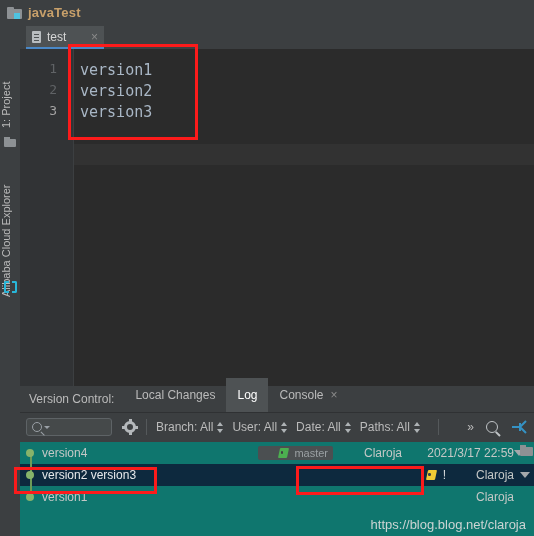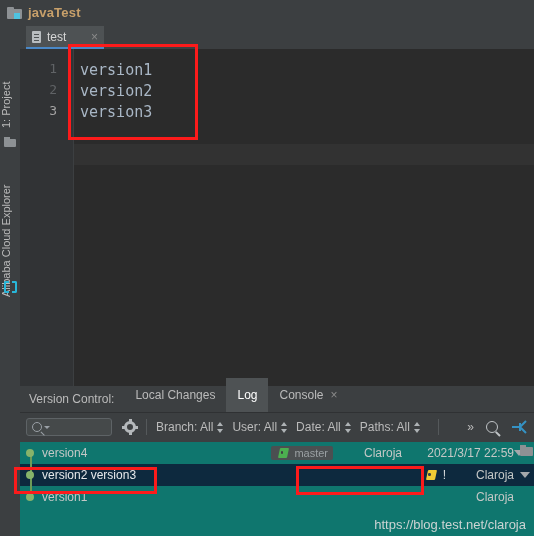--- a/index.html
+++ b/index.html
@@ -137,21 +137,21 @@
   .row{position:absolute;left:0;width:514px;height:22px;display:flex;align-items:center;}
   .row.sel{background:#0d293e;}
   .graphcell{width:22px;height:22px;position:relative;flex:0 0 22px;}
   .node{position:absolute;left:6px;top:7px;width:8px;height:8px;border-radius:50%;background:#87b36a;}
   .gline{position:absolute;left:9.5px;width:2px;background:#6e9b57;}
   .subject{font-size:12px;color:#c5c8c6;white-space:nowrap;}
   .row.sel .subject{color:#e6e8ea;}
   .rmeta{margin-left:auto;display:flex;align-items:center;padding-right:20px;}
   .refchip{
     display:flex;align-items:center;gap:4px;background:#4b4f51;border-radius:2px;
-    padding:1px 5px 1px 8px;margin-right:7px;
+    padding:1px 5px 1px 21px;margin-right:7px;
   }
   .tagic{width:11px;height:10px;position:relative;}
   .tagic .body{position:absolute;left:0;top:0;width:9px;height:10px;border-radius:1px;transform:skewX(-12deg);}
   .tagic .dot{position:absolute;left:1.5px;top:3px;width:2.5px;height:2.5px;border-radius:50%;background:#3c3f41;}
   .refname{font-size:11px;color:#9aa0a3;}
   .bang{font-size:12px;color:#d8dde0;margin-right:6px;margin-left:2px;}
   .author{font-size:12px;color:#c5c8c6;width:62px;text-align:right;}
   .date{font-size:12px;color:#c5c8c6;width:104px;text-align:right;padding-left:8px;}
 
   .rightcol{position:absolute;right:0;top:0;width:20px;height:94px;}
@@ -333,20 +333,20 @@
 
       <div class="rightcol">
         <span class="caret-d" style="left:0px;top:8px"></span>
         <span class="rfolder">
           <span class="ft"></span>
             <span class="fb"></span>
         </span>
         <span class="caret-d" style="left:6px;top:30px"></span>
       </div>
 
-      <div class="watermark">https://blog.test.net/claroja</div>
+      <div class="watermark">https://blog.blog.net/claroja</div>
     </div>
   </div>
 
   <div class="redbox" id="redbox-commit"></div>
   <div class="redbox" id="redbox-tag"></div>
 
 </div>
 
 </body></html>

